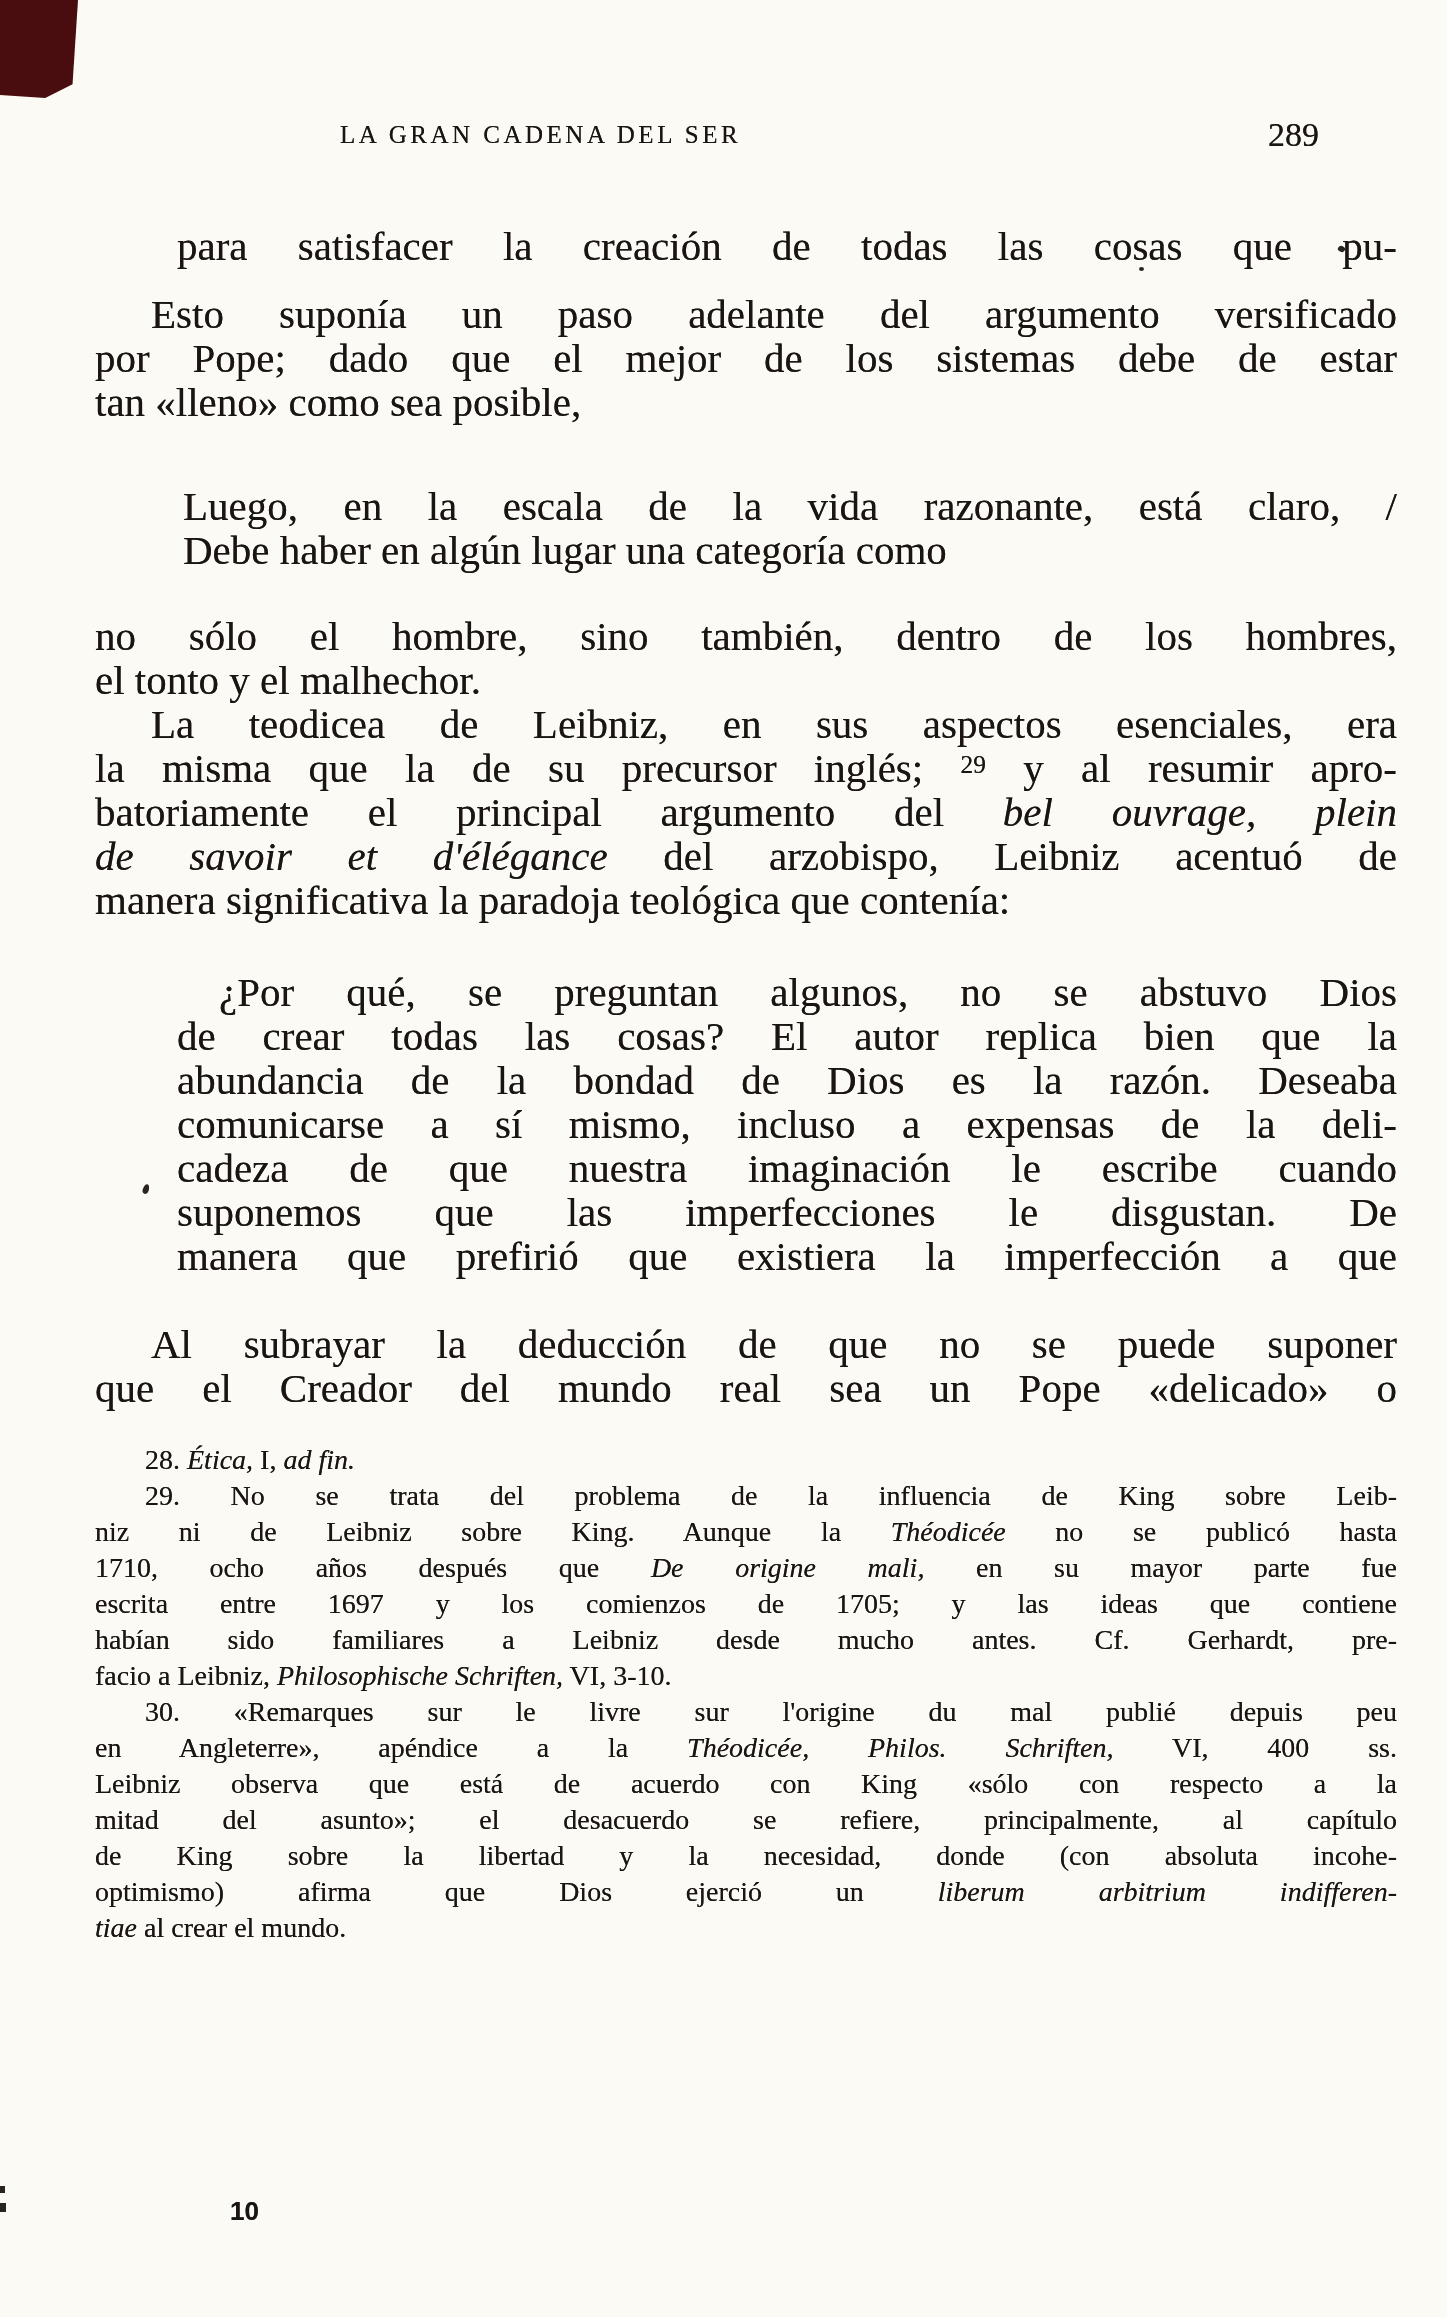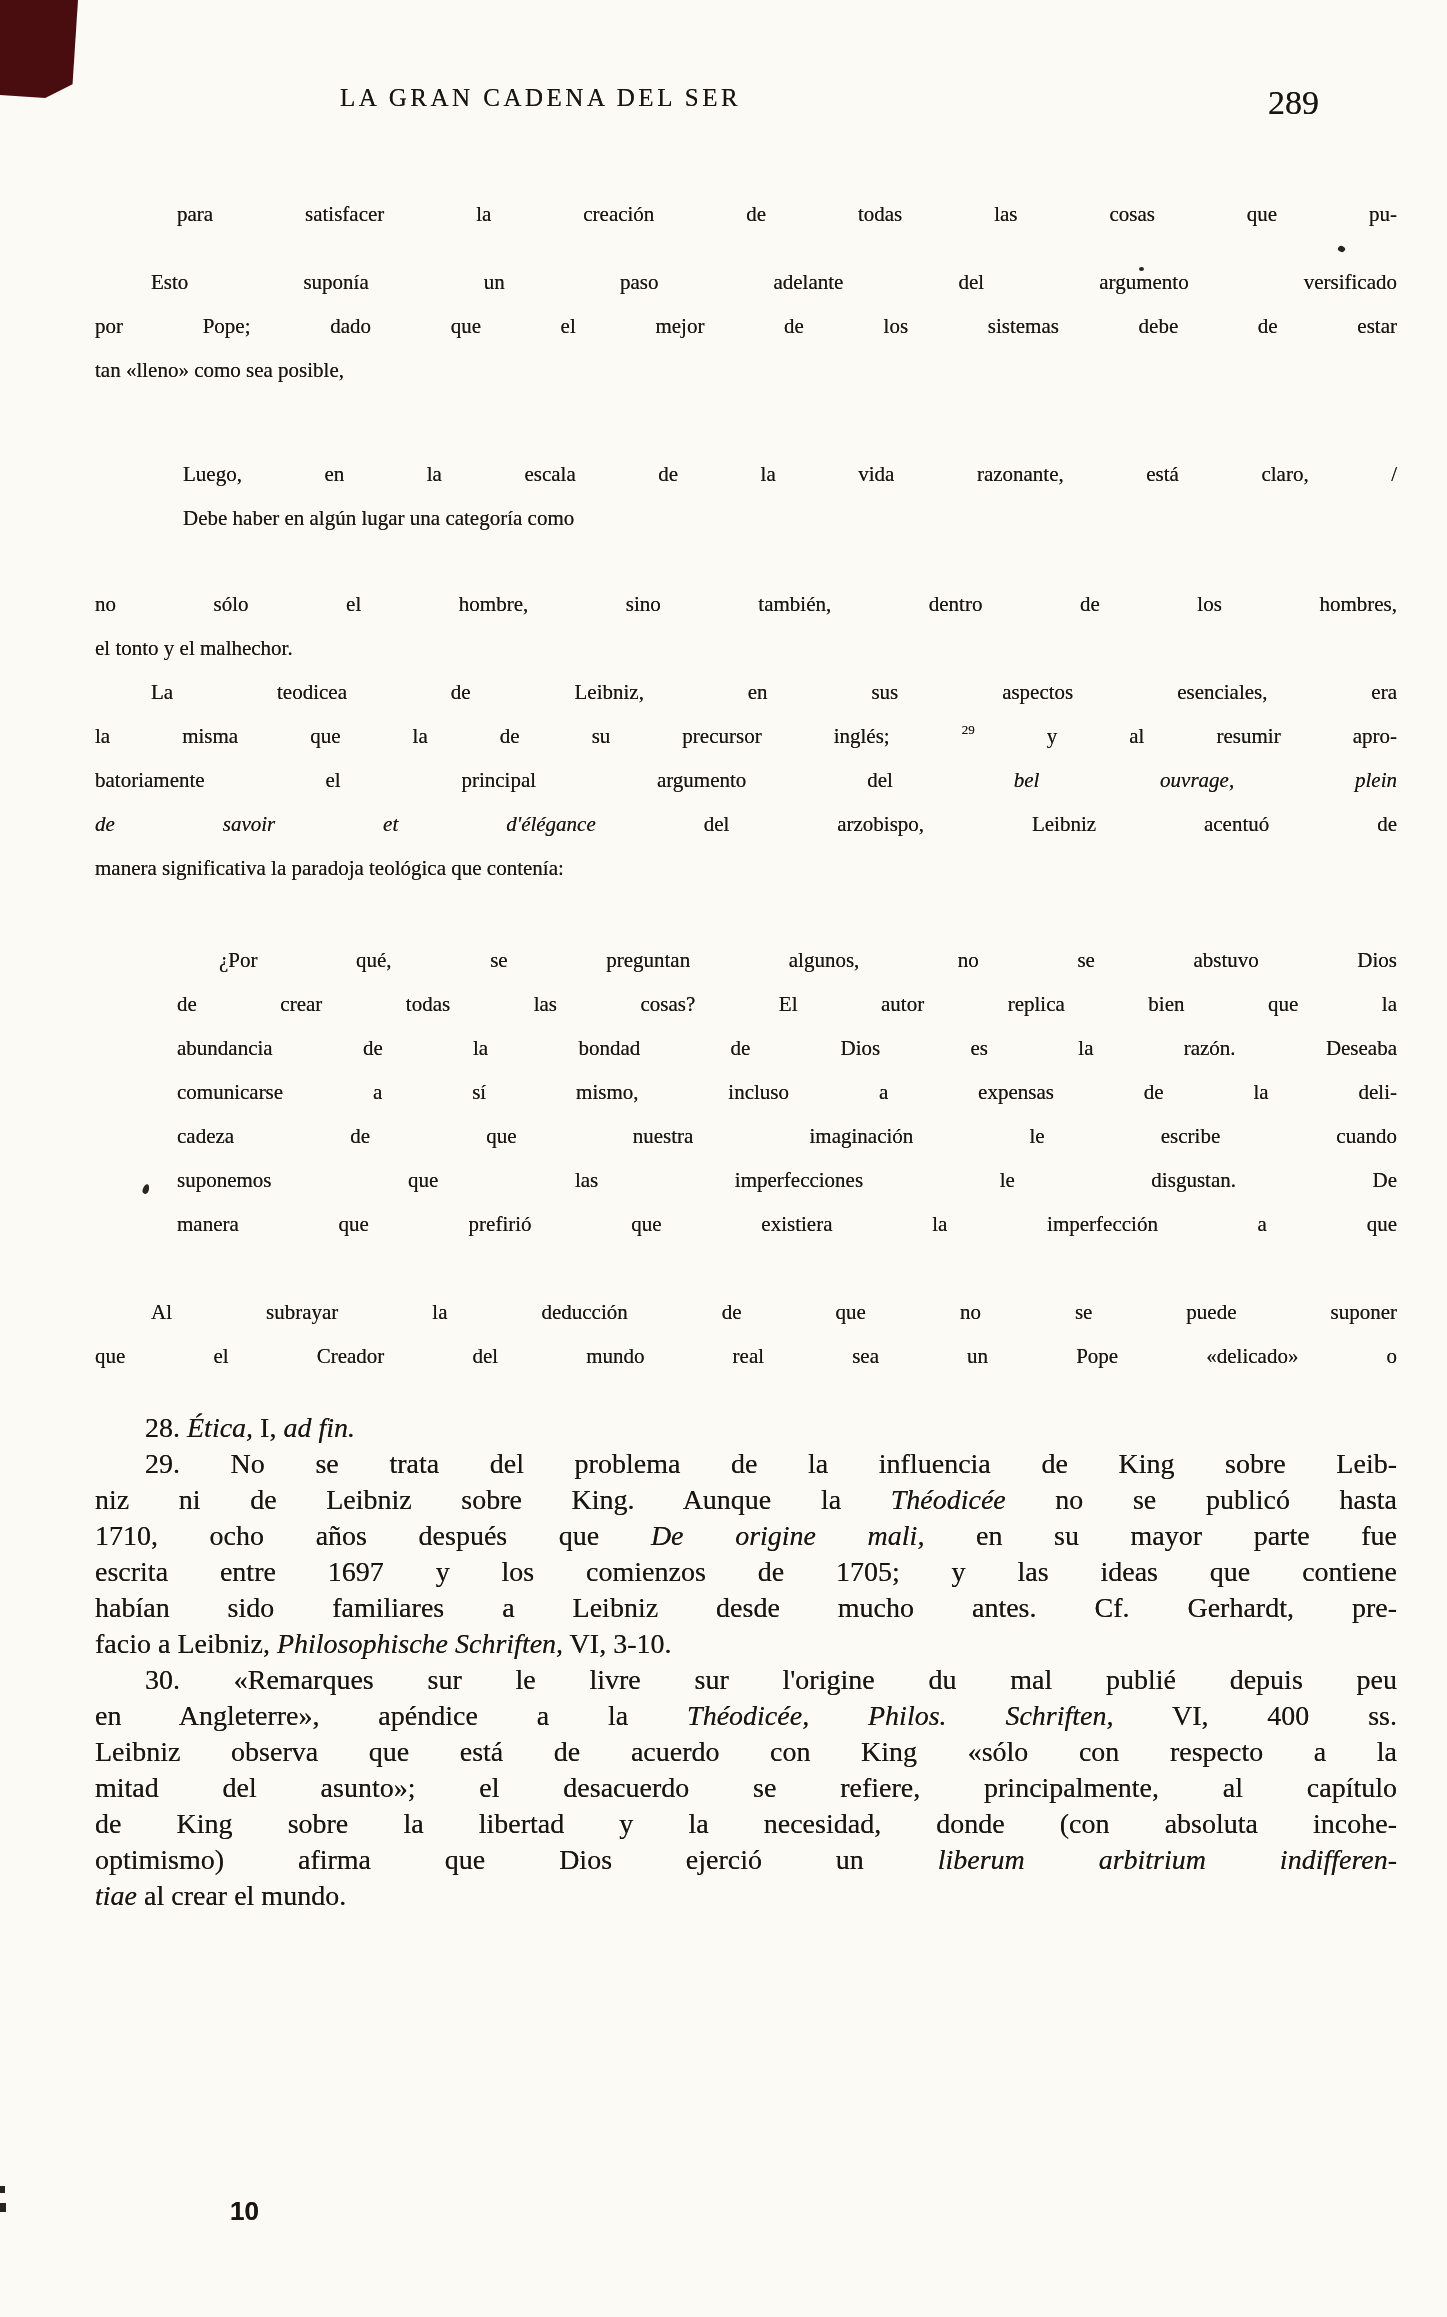--- a/index.html
+++ b/index.html
@@ -15,37 +15,37 @@
   
   .page{ text-shadow:0 0 .5px rgba(20,15,10,.75); }
 
   .corner-mark{
     position:absolute;left:0;top:0;width:78px;height:98px;
     background:var(--corner,#490d10);
     clip-path:polygon(0 0,100% 0,93% 86%,58% 100%,0 97%);
   }
 
   .header{
-    display:flex;align-items:flex-start;
-    padding-top:84px;
+    display:flex;align-items:center;
+    padding-top:116px;
     margin-left:95px;width:1302px;
   }
   .running-title{
     margin-left:245px;
     font-size:25px;letter-spacing:3.5px;
     font-weight:400;
   }
   .page-number{
     margin-left:auto;margin-right:78px;
     font-size:34px;
   }
 
   .text-col{ margin-left:95px;width:1302px; }
 
-  .block{ font-size:21px;line-height:44px; }
+  .block{ font-size:41px;line-height:44px; }
   .line{ text-align:left; }
   .line.j{ text-align:justify;text-align-last:justify; }
   .line.ind{ text-indent:56px; }
 
   .quote{ padding-left:82px; }
   .quote .line.ind{ text-indent:42px; }
   .verse{ padding-left:88px; }
 
   .fnote{ font-size:28px;line-height:36px; }
   .fnote .line.ind{ text-indent:50px; }

